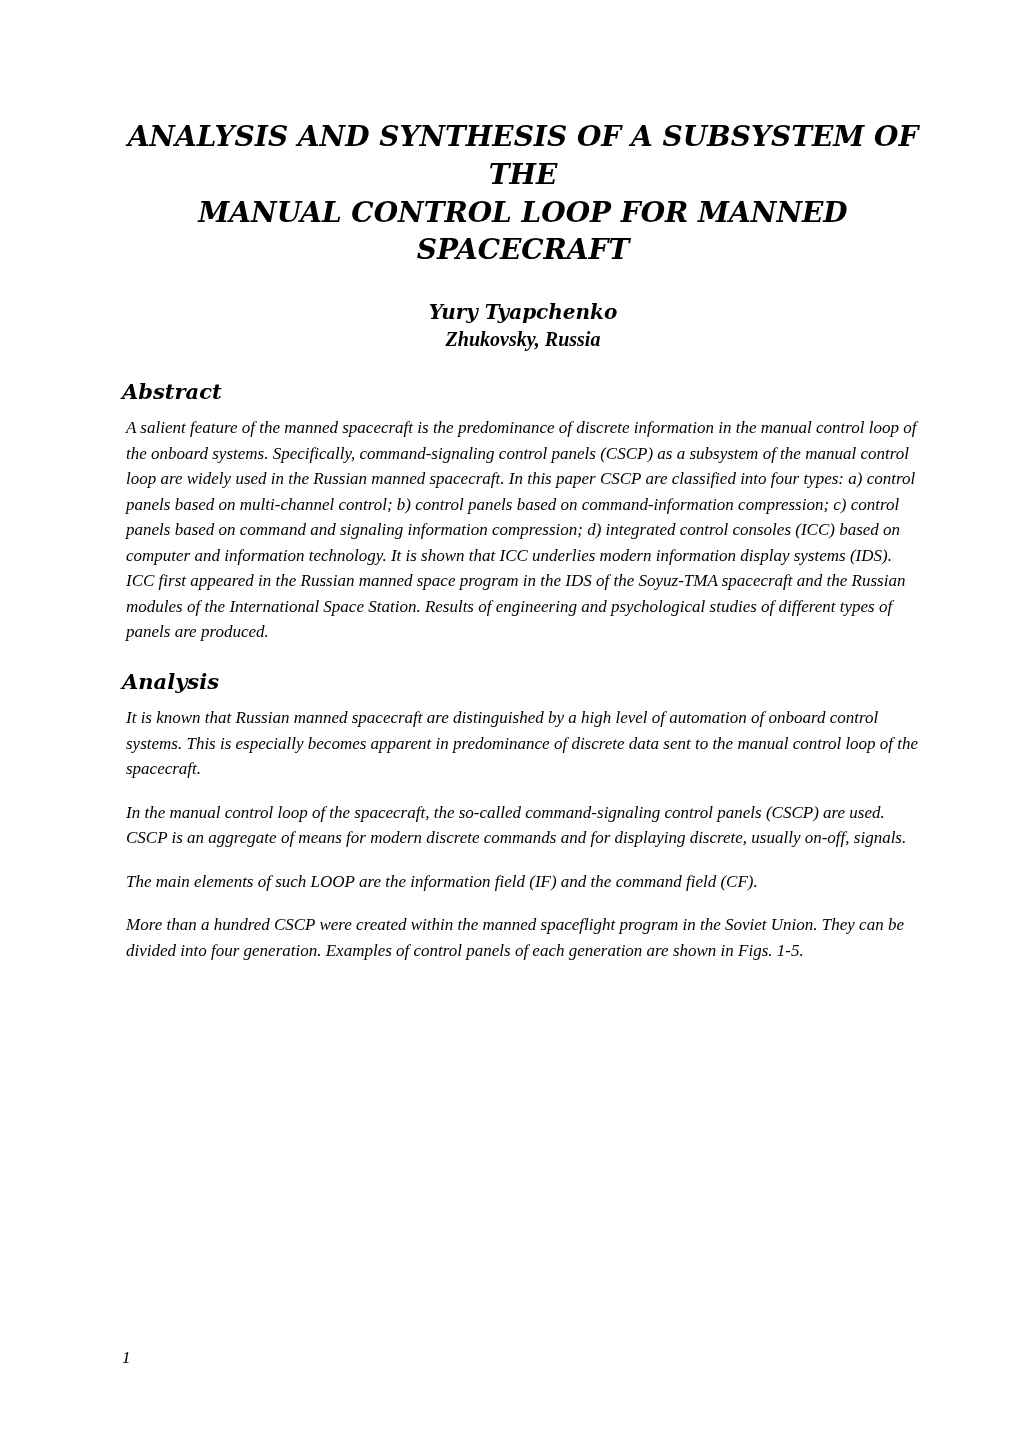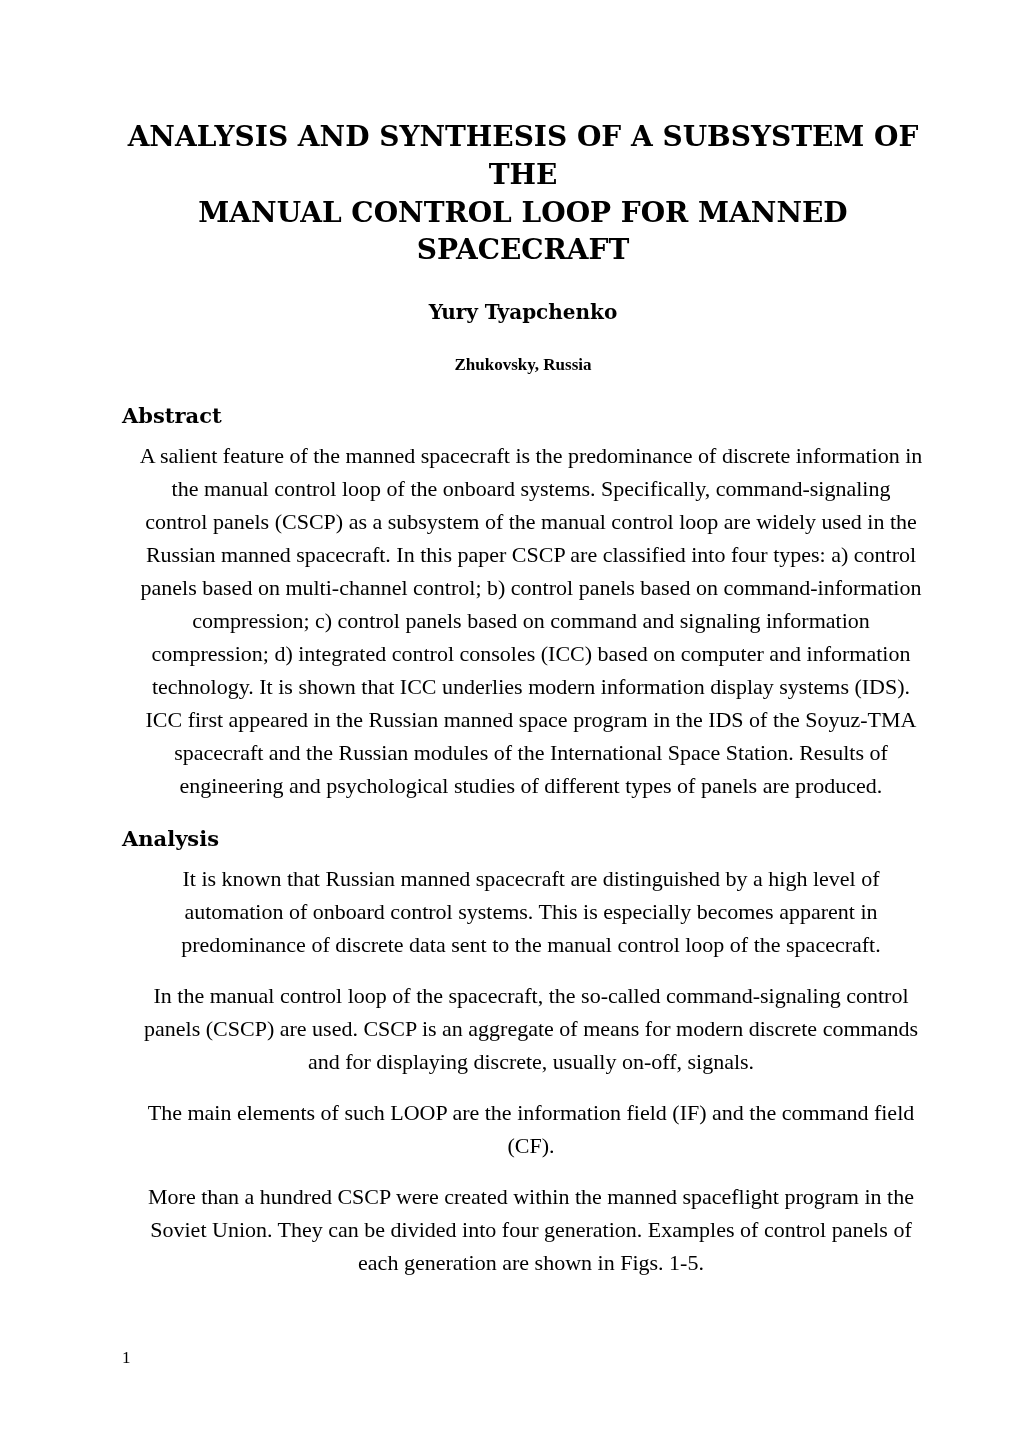--- a/index.html
+++ b/index.html
@@ -9,20 +9,21 @@
   }
   .page {
     position: relative;
     width: 1024px;
     height: 1448px;
     background: #ffffff;
     color: #000000;
     font-family: "Liberation Serif", serif;
     box-sizing: border-box;
     overflow: hidden;
+    font-style: italic;
   }
   .content {
     padding: 118px 100px 0 122px;
   }
   .title {
     font-family: "DejaVu Serif", "Liberation Serif", serif;
     font-weight: bold;
     font-size: 28px;
     line-height: 1.35;
     text-align: center;
@@ -35,36 +36,35 @@
   }
   .author {
     font-family: "DejaVu Serif", "Liberation Serif", serif;
     font-weight: bold;
     font-size: 20px;
     line-height: 1.3;
   }
   .location {
     font-family: "Liberation Serif", serif;
     font-weight: bold;
-    font-size: 17px;
+    font-size: 20px;
     line-height: 1.4;
-    margin-top: 28px;
   }
   .heading {
     font-family: "DejaVu Serif", "Liberation Serif", serif;
     font-weight: bold;
     font-size: 21px;
     line-height: 1.25;
     margin: 24px 0 10px 0;
   }
   .para {
-    font-size: 22px;
+    font-size: 17px;
     line-height: 1.5;
-    margin: 0 0 18px 16px;
-    text-align: center;
+    margin: 0 0 18px 4px;
+    text-align: left;
   }
   .page-number {
     position: absolute;
     left: 122px;
     top: 1348px;
     font-size: 17px;
   }
 </style>
 </head>
 <body>

